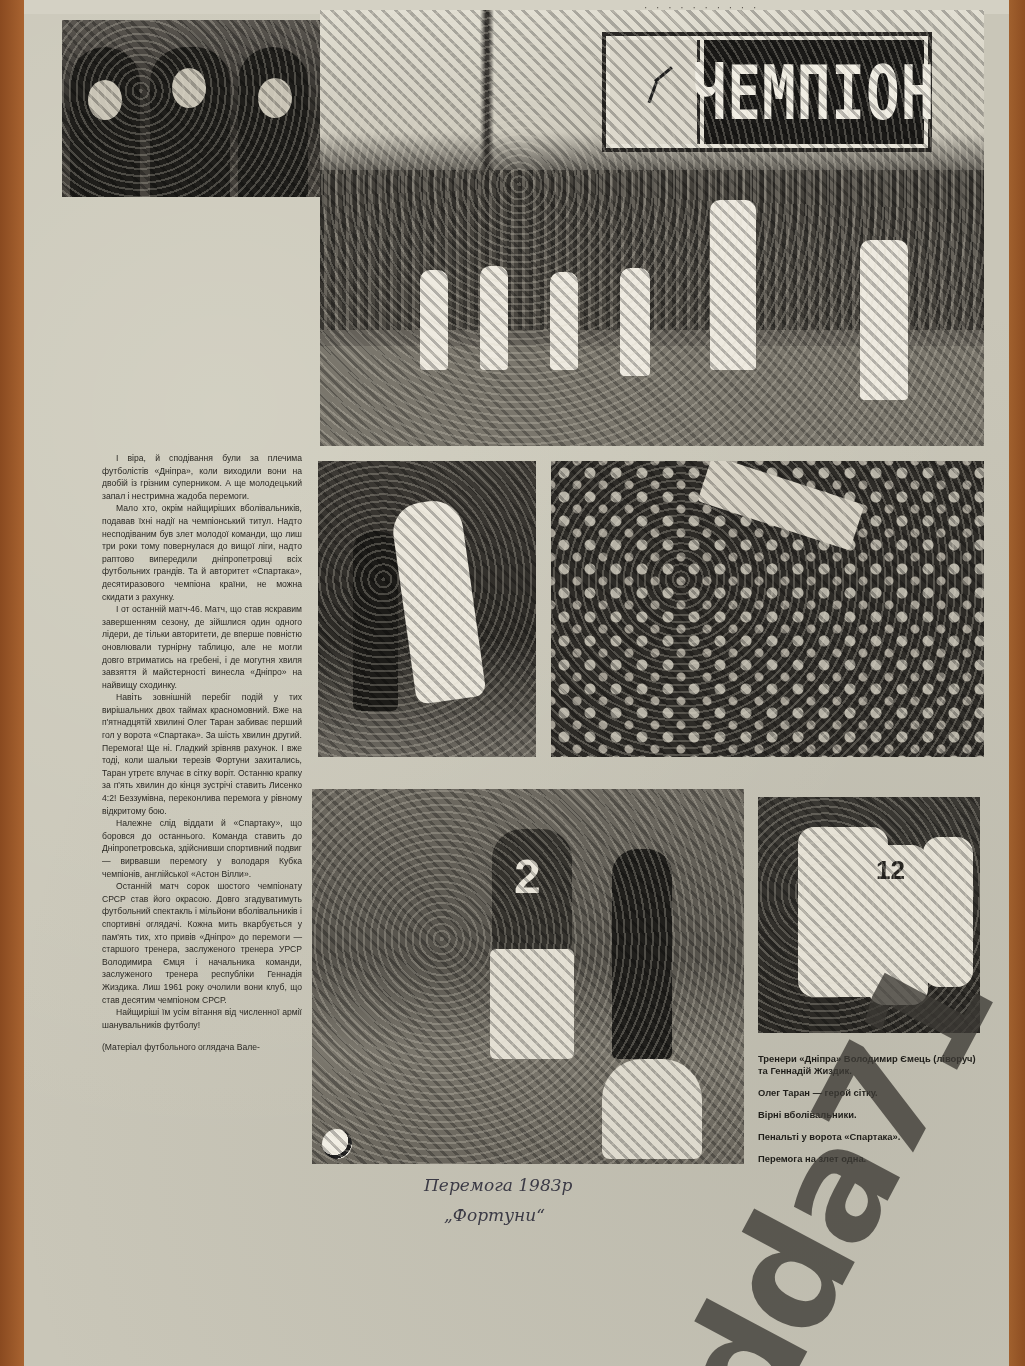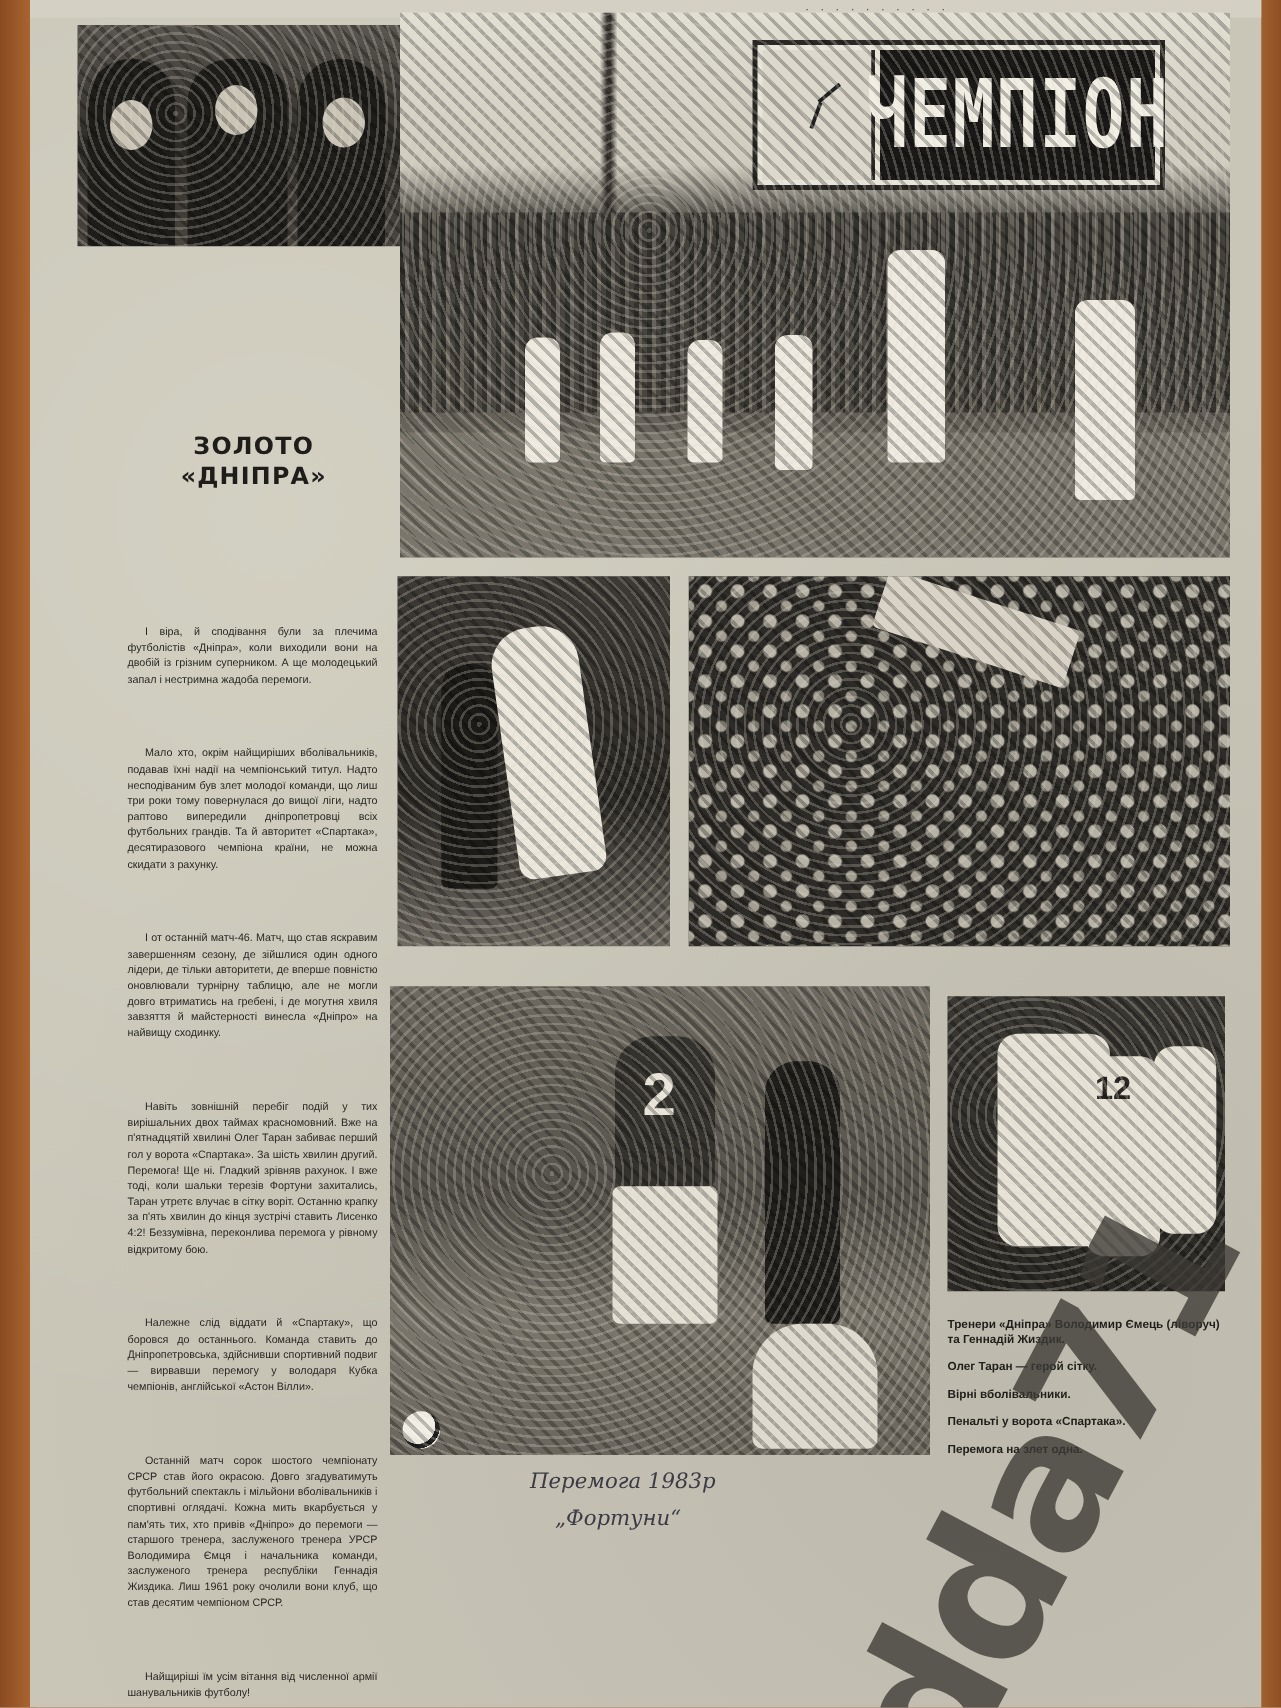--- a/index.html
+++ b/index.html
@@ -102,21 +102,21 @@
     .headline {
       position: absolute; left: 84px; top: 345px; width: 190px;
       text-align: center; color: #1e1d1a; font-weight: bold;
       font-family: "DejaVu Sans", sans-serif; font-size: 19px; line-height: 24px; letter-spacing: 1px;
     }
     .article {
       position: absolute; left: 78px; top: 452px; width: 200px;
       color: #2a2823; font-size: 8.6px; line-height: 12.6px;
       text-align: justify; font-family: "Liberation Sans", sans-serif;
     }
-    .article p { text-indent: 14px; margin-top: 47px; }
+    .article p { text-indent: 14px; }
     .article .credit { text-indent: 0; margin-top: 10px; font-weight: normal; }
     .captions {
       position: absolute; left: 734px; top: 1053px; width: 230px;
       color: #1f1e1a; font-size: 9.4px; line-height: 12px; font-weight: bold;
     }
     .captions p { margin-bottom: 10px; }
     .handwriting {
       position: absolute; left: 400px; top: 1170px; width: 260px;
       color: #3b3a45; font-family: "DejaVu Serif", serif; font-style: italic;
       font-size: 17px; line-height: 30px;
@@ -166,24 +166,20 @@
     <div class="player" style="left:390px; top:190px; width:46px; height:170px;"></div>
     <div class="player" style="left:540px; top:230px; width:48px; height:160px;"></div>
     <div class="player" style="left:100px; top:260px; width:28px; height:100px;"></div>
     <div class="player" style="left:160px; top:256px; width:28px; height:104px;"></div>
     <div class="player" style="left:230px; top:262px; width:28px; height:98px;"></div>
     <div class="player" style="left:300px; top:258px; width:30px; height:108px;"></div>
     <div class="tex"></div>
   </div>
   <div class="ghost-text">· · · · · · · · · ·</div>
 
-  <div class="headline">
-    <div>ЗОЛОТО</div>
-    <div>«ДНІПРА»</div>
-  </div>
 
   <div class="article">
     <p>І віра, й сподівання були за плечима футболістів «Дніпра», коли виходили вони на двобій із грізним суперником. А ще молодецький запал і нестримна жадоба перемоги.</p>
     <p>Мало хто, окрім найщиріших вболівальників, подавав їхні надії на чемпіонський титул. Надто несподіваним був злет молодої команди, що лиш три роки тому повернулася до вищої ліги, надто раптово випередили дніпропетровці всіх футбольних грандів. Та й авторитет «Спартака», десятиразового чемпіона країни, не можна скидати з рахунку.</p>
     <p>І от останній матч-46. Матч, що став яскравим завершенням сезону, де зійшлися один одного лідери, де тільки авторитети, де вперше повністю оновлювали турнірну таблицю, але не могли довго втриматись на гребені, і де могутня хвиля завзяття й майстерності винесла «Дніпро» на найвищу сходинку.</p>
     <p>Навіть зовнішній перебіг подій у тих вирішальних двох таймах красномовний. Вже на п'ятнадцятій хвилині Олег Таран забиває перший гол у ворота «Спартака». За шість хвилин другий. Перемога! Ще ні. Гладкий зрівняв рахунок. І вже тоді, коли шальки терезів Фортуни захитались, Таран утретє влучає в сітку воріт. Останню крапку за п'ять хвилин до кінця зустрічі ставить Лисенко 4:2! Беззумівна, переконлива перемога у рівному відкритому бою.</p>
     <p>Належне слід віддати й «Спартаку», що боровся до останнього. Команда ставить до Дніпропетровська, здійснивши спортивний подвиг — вирвавши перемогу у володаря Кубка чемпіонів, англійської «Астон Вілли».</p>
     <p>Останній матч сорок шостого чемпіонату СРСР став його окрасою. Довго згадуватимуть футбольний спектакль і мільйони вболівальників і спортивні оглядачі. Кожна мить вкарбується у пам'ять тих, хто привів «Дніпро» до перемоги — старшого тренера, заслуженого тренера УРСР Володимира Ємця і начальника команди, заслуженого тренера республіки Геннадія Жиздика. Лиш 1961 року очолили вони клуб, що став десятим чемпіоном СРСР.</p>
     <p>Найщиріші їм усім вітання від численної армії шанувальників футболу!</p>
     <p class="credit">(Матеріал футбольного оглядача Вале-</p>

